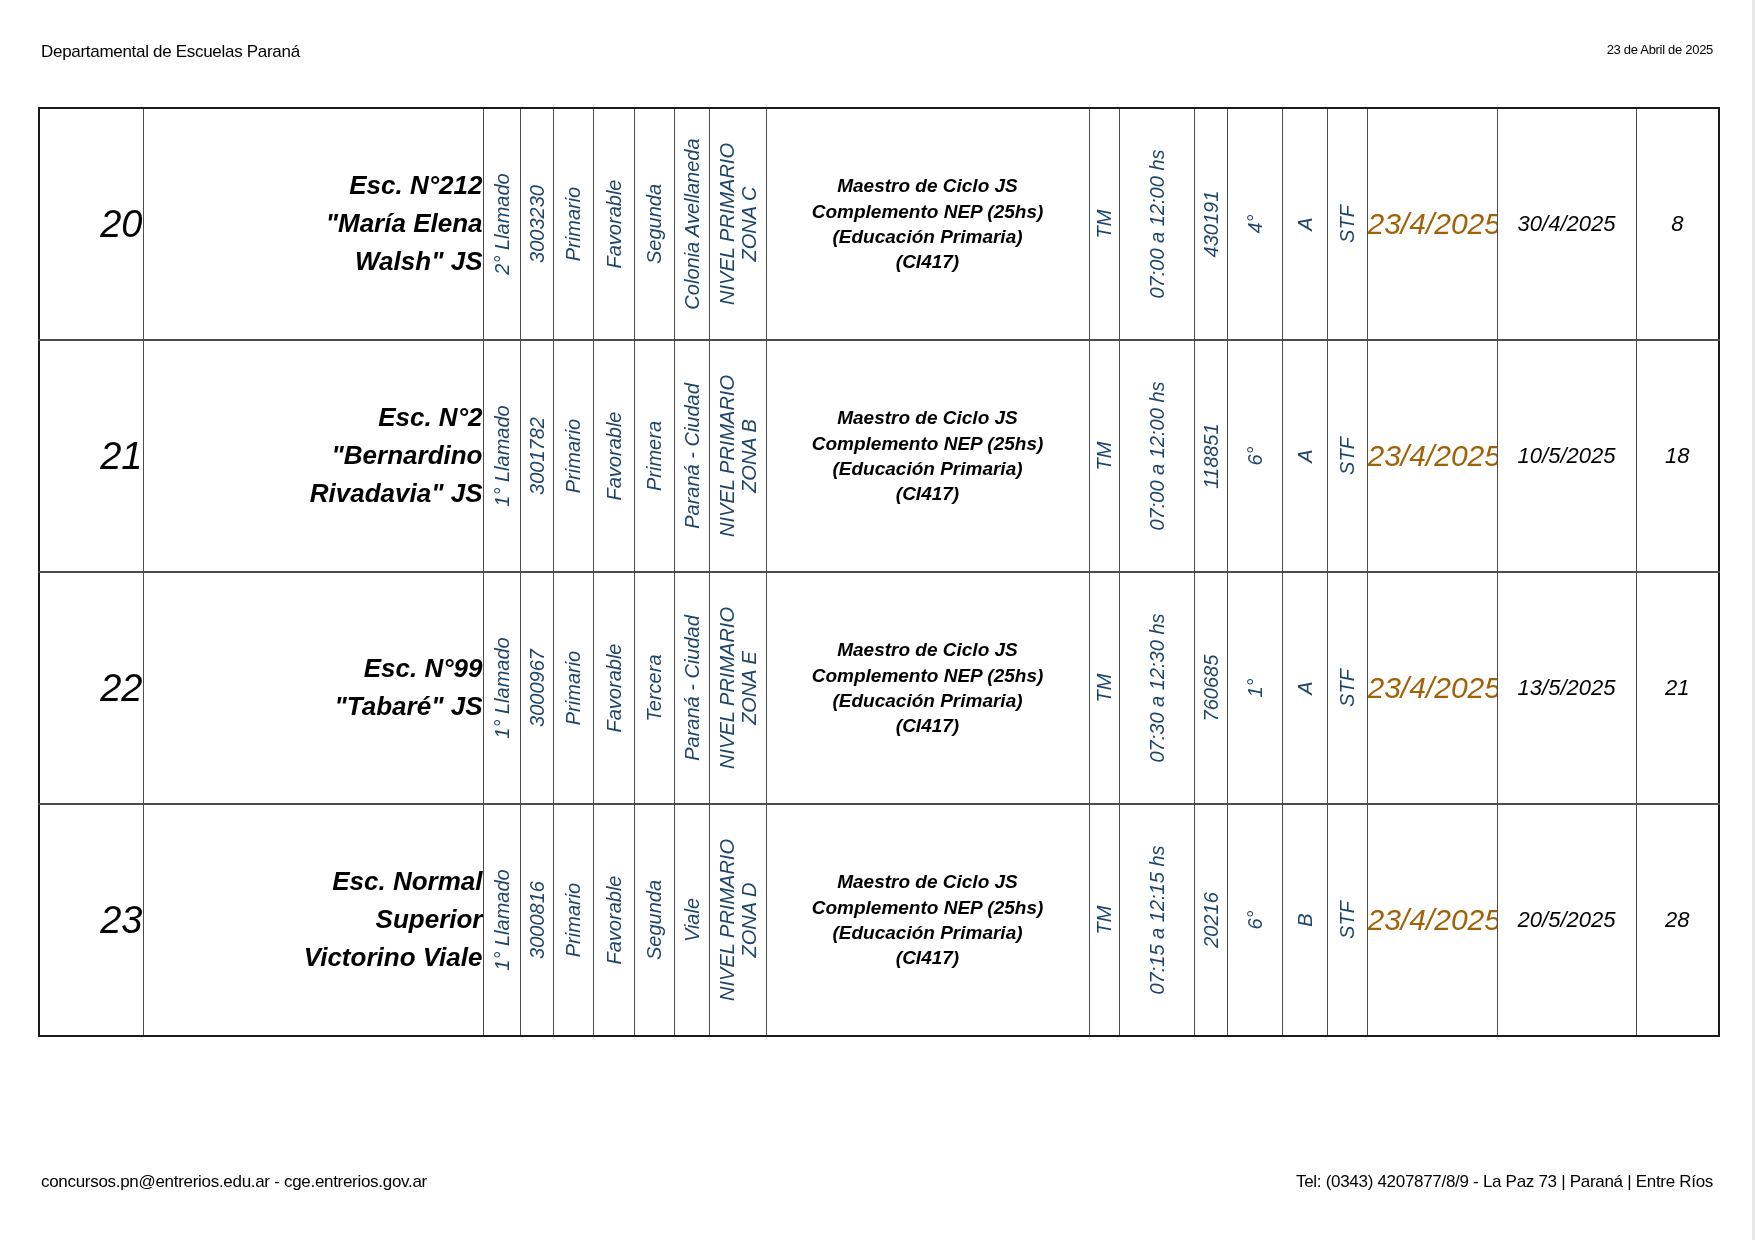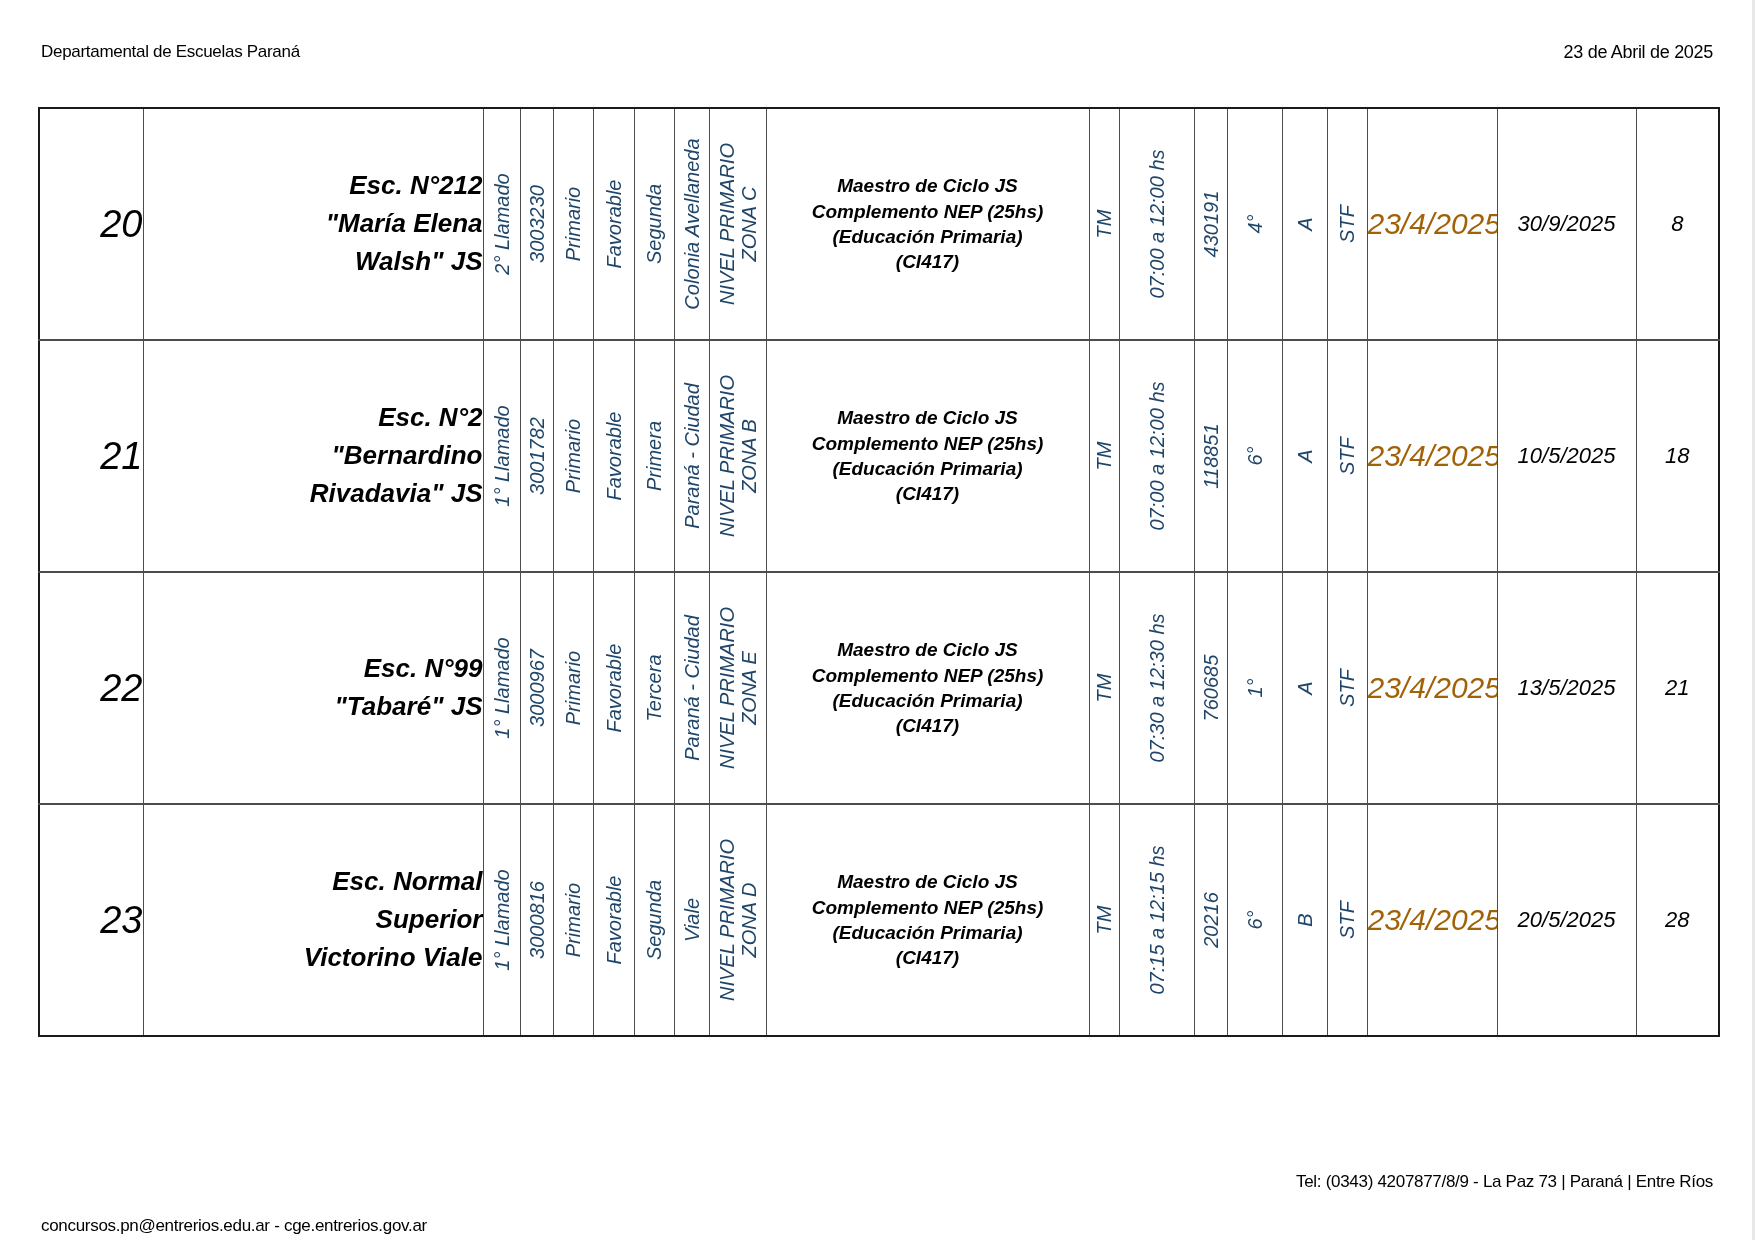--- a/index.html
+++ b/index.html
@@ -5,22 +5,22 @@
   html,body { margin:0; padding:0; background:#e8e8e8; }
   .page {
     position:relative;
     width:1752px; height:1240px;
     background:#ffffff;
     font-family:"Liberation Sans", sans-serif;
     color:#000;
     overflow:hidden;
   }
   .hdr-left  { position:absolute; top:42px;  left:41px;  font-size:17px; letter-spacing:-0.3px; }
-  .hdr-right { position:absolute; top:42px;  right:39px; font-size:18px; letter-spacing:-0.3px;margin-left:42px; }
-  .ftr-left  { position:absolute; top:1216px; left:41px;  font-size:17px; letter-spacing:-0.3px; }
+  .hdr-right { position:absolute; top:42px;  right:39px; font-size:13px; letter-spacing:-0.3px;margin-left:42px; }
+  .ftr-left  { position:absolute; top:1172px; left:41px;  font-size:17px; letter-spacing:-0.3px; }
   .ftr-right { position:absolute; top:1172px; right:39px; font-size:17px; letter-spacing:-0.3px; }
 
   table.vac {
     position:absolute; left:38px; top:107px;
     width:1682px;
     border-collapse:collapse;
     table-layout:fixed;
     border:2px solid #1a1a1a;
   }
   table.vac td {
@@ -151,21 +151,21 @@
             <div class="rwrap">
               <span class="rtxt">A</span>
             </div>
           </td>
       <td>
             <div class="rwrap">
               <span class="rtxt">STF</span>
             </div>
           </td>
       <td class="date1">23/4/2025</td>
-      <td class="date2">30/9/2025</td>
+      <td class="date2">30/4/2025</td>
       <td class="qty">8</td>
     </tr>
 
     <tr>
       <td class="numcell">21</td>
       <td class="school">Esc. N°2
 "Bernardino
 Rivadavia" JS</td>
       <td>
             <div class="rwrap">

